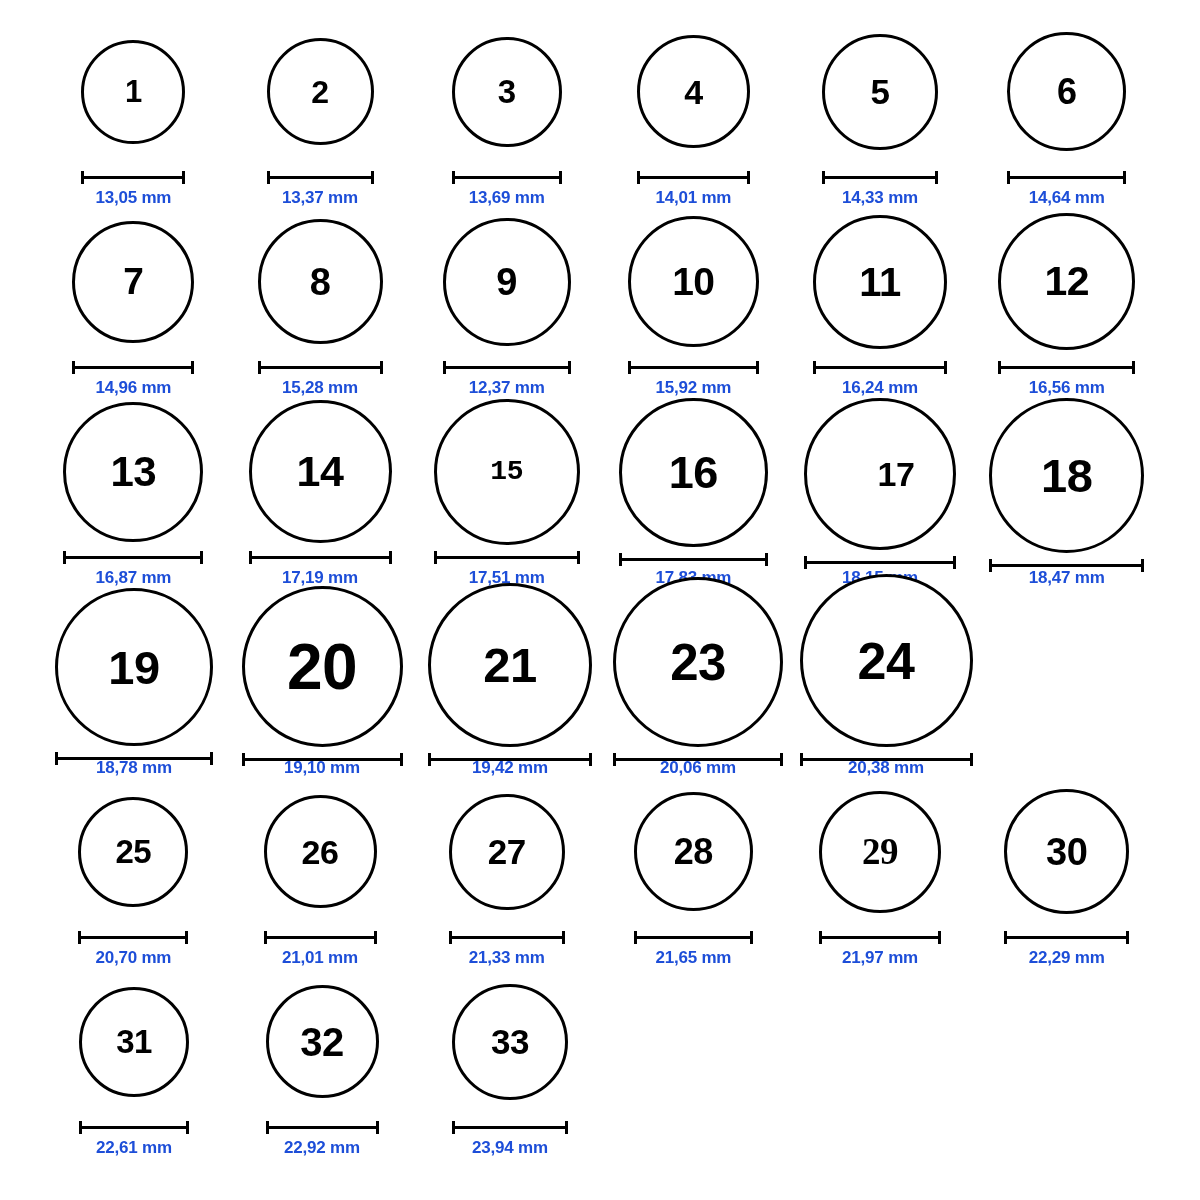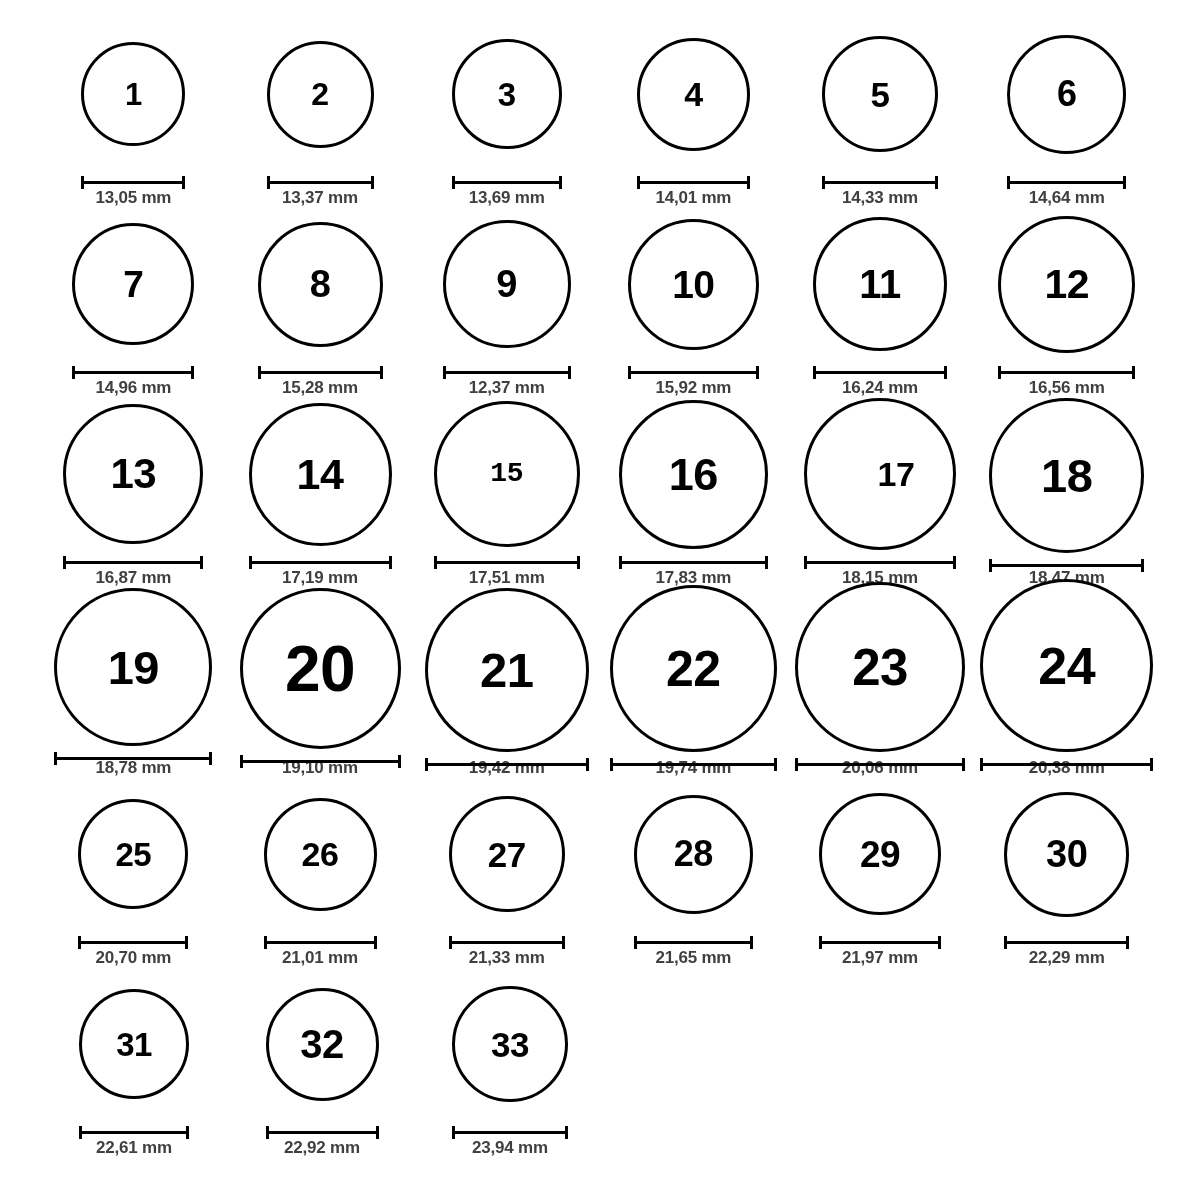--- a/index.html
+++ b/index.html
@@ -74,21 +74,22 @@
     top: 0;
     width: 3px;
     height: 13px;
     background: #000000;
   }
   .bar .cap.left { left: 0; }
   .bar .cap.right { right: 0; }
   .mm {
     font-size: 17px;
     font-weight: bold;
-    color: #404040;
+    color: #1d4ed8;
+    margin-top: 5px;
     white-space: nowrap;
     letter-spacing: -0.2px;
   }
 </style>
 </head>
 <body>
 
 <div id="chart">
     <div class="row">
       <div class="cell">
@@ -365,33 +366,20 @@
         </div>
         <div class="bar" style="width: 164px;">
           <div class="line"></div>
           <div class="cap left"></div>
           <div class="cap right"></div>
         </div>
         <div class="mm">19,42 mm</div>
       </div>
       <div class="cell">
         <div class="circle-wrap">
-          <div class="circle" style="width: 167px; height: 167px;">
-            <span class="circle-label" style="font-size: 50px;">22</span>
-          </div>
-        </div>
-        <div class="bar" style="width: 167px;">
-          <div class="line"></div>
-          <div class="cap left"></div>
-          <div class="cap right"></div>
-        </div>
-        <div class="mm">19,74 mm</div>
-      </div>
-      <div class="cell">
-        <div class="circle-wrap">
           <div class="circle" style="width: 170px; height: 170px;">
             <span class="circle-label" style="font-size: 51px;">23</span>
           </div>
         </div>
         <div class="bar" style="width: 170px;">
           <div class="line"></div>
           <div class="cap left"></div>
           <div class="cap right"></div>
         </div>
         <div class="mm">20,06 mm</div>
@@ -458,21 +446,21 @@
         </div>
         <div class="bar" style="width: 119px;">
           <div class="line"></div>
           <div class="cap left"></div>
           <div class="cap right"></div>
         </div>
         <div class="mm">21,65 mm</div>
       </div>
       <div class="cell">
         <div class="circle-wrap">
-          <div class="circle" style="width: 122px; height: 122px;">
+          <div class="circle" style="width: 122px; height: 122px; font-family: Liberation Serif, serif;">
             <span class="circle-label" style="font-size: 37px;">29</span>
           </div>
         </div>
         <div class="bar" style="width: 122px;">
           <div class="line"></div>
           <div class="cap left"></div>
           <div class="cap right"></div>
         </div>
         <div class="mm">21,97 mm</div>
       </div>

